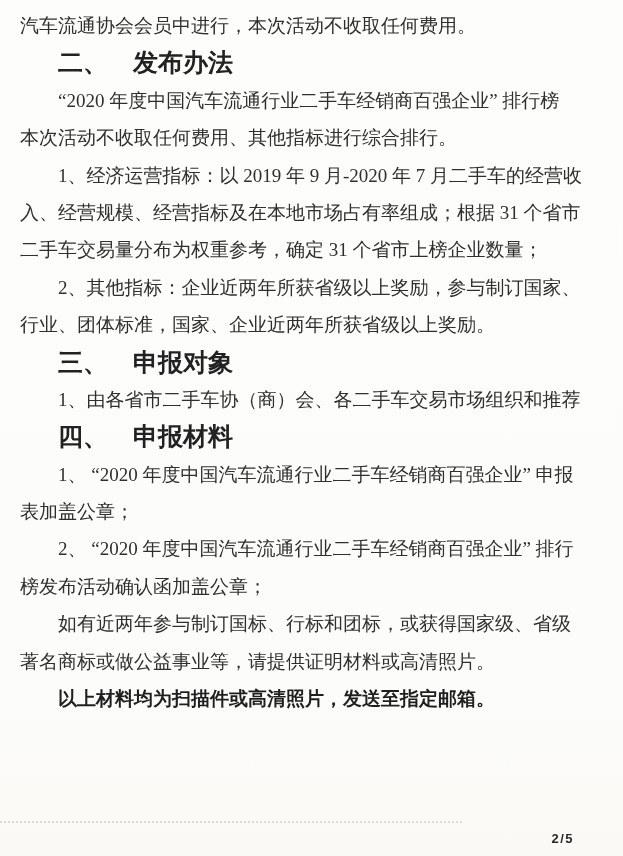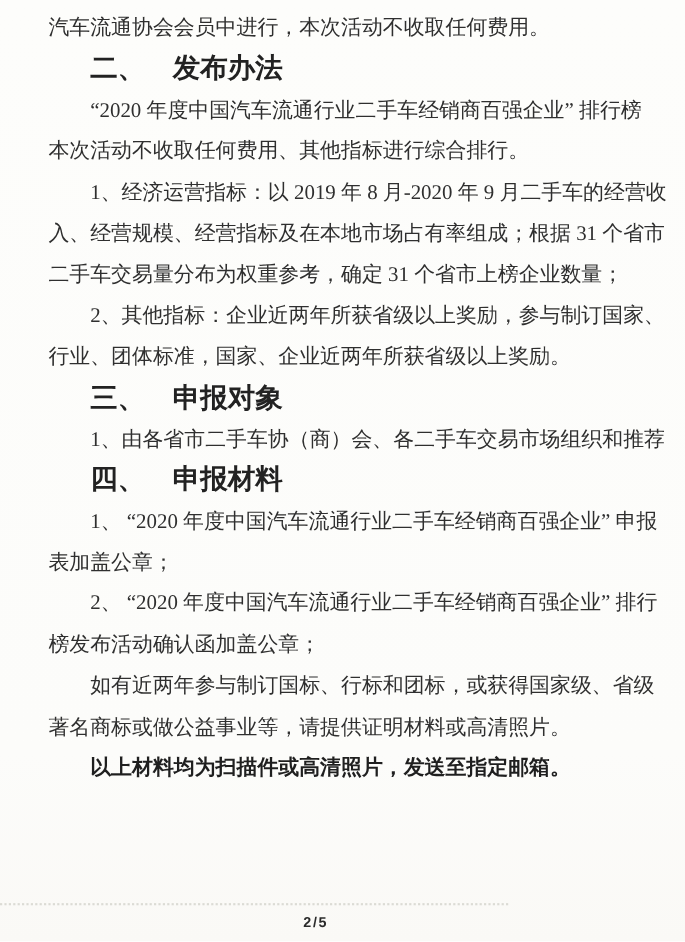--- a/index.html
+++ b/index.html
@@ -10,21 +10,21 @@
   .page {
     position: relative;
     width: 623px;
     height: 856px;
     background: linear-gradient(180deg, #fdfdfb 0%, #fcfcfa 80%, #faf9f6 100%);
     overflow: hidden;
     font-family: "Liberation Serif", "DejaVu Serif", serif;
   }
   .content {
     position: absolute;
-    left: 44px;
+    left: 20px;
     top: 7px;
     width: 575px;
     overflow: hidden;
   }
   .line {
     height: 37.4px;
     line-height: 37.4px;
     font-size: 19px;
     color: #2f2f2f;
     white-space: nowrap;
@@ -49,38 +49,38 @@
     width: 462px;
     height: 0;
     border-top: 2px dotted #d4d4cd;
     opacity: 0.8;
   }
   .page-number {
     position: absolute;
     top: 831px;
     left: 0;
     width: 574px;
-    text-align: center;
+    text-align: right;
     font-family: "Liberation Sans", "DejaVu Sans", sans-serif;
     font-weight: bold;
     font-size: 13px;
     letter-spacing: 1.5px;
     color: #2a2a2a;
   }
 </style>
 </head>
 <body>
 
 <div class="page">
   <div class="content">
     <div class="line">汽车流通协会会员中进行，本次活动不收取任何费用。</div>
     <div class="line heading indent">二、　发布办法</div>
     <div class="line indent">“2020 年度中国汽车流通行业二手车经销商百强企业” 排行榜</div>
     <div class="line">本次活动不收取任何费用、其他指标进行综合排行。</div>
-    <div class="line indent">1、经济运营指标：以 2019 年 8 月-2020 年 9 月二手车的经营收</div>
+    <div class="line indent">1、经济运营指标：以 2019 年 9 月-2020 年 7 月二手车的经营收</div>
     <div class="line">入、经营规模、经营指标及在本地市场占有率组成；根据 31 个省市</div>
     <div class="line">二手车交易量分布为权重参考，确定 31 个省市上榜企业数量；</div>
     <div class="line indent">2、其他指标：企业近两年所获省级以上奖励，参与制订国家、</div>
     <div class="line">行业、团体标准，国家、企业近两年所获省级以上奖励。</div>
     <div class="line heading indent">三、　申报对象</div>
     <div class="line indent">1、由各省市二手车协（商）会、各二手车交易市场组织和推荐</div>
     <div class="line heading indent">四、　申报材料</div>
     <div class="line indent">1、 “2020 年度中国汽车流通行业二手车经销商百强企业” 申报</div>
     <div class="line">表加盖公章；</div>
     <div class="line indent">2、 “2020 年度中国汽车流通行业二手车经销商百强企业” 排行</div>

